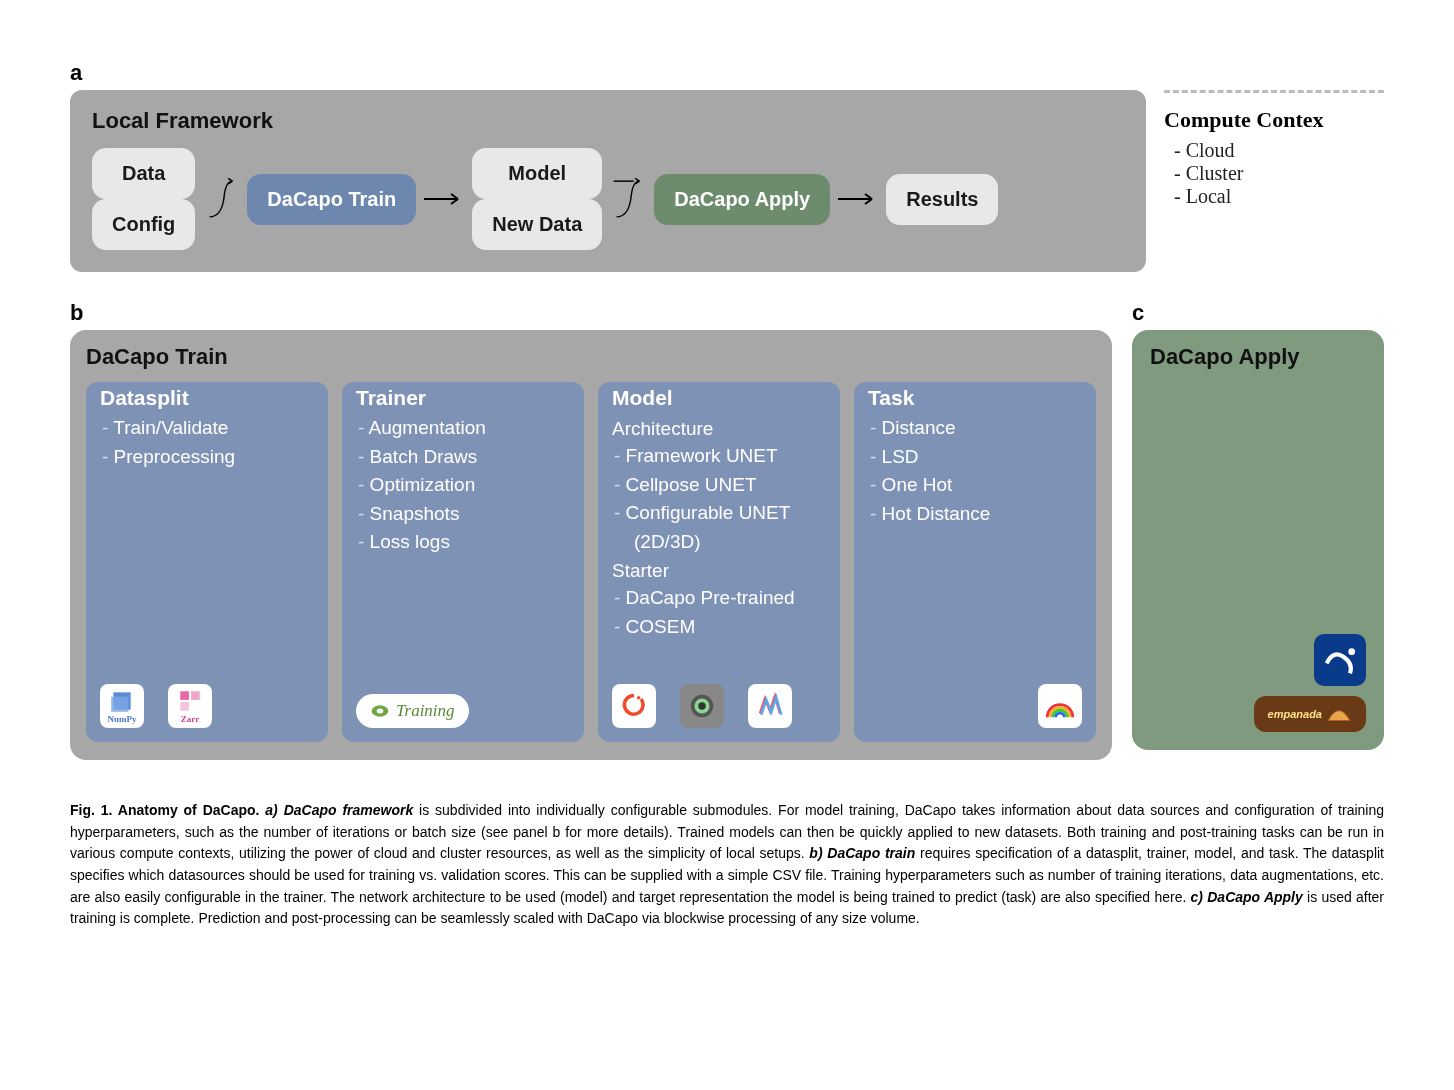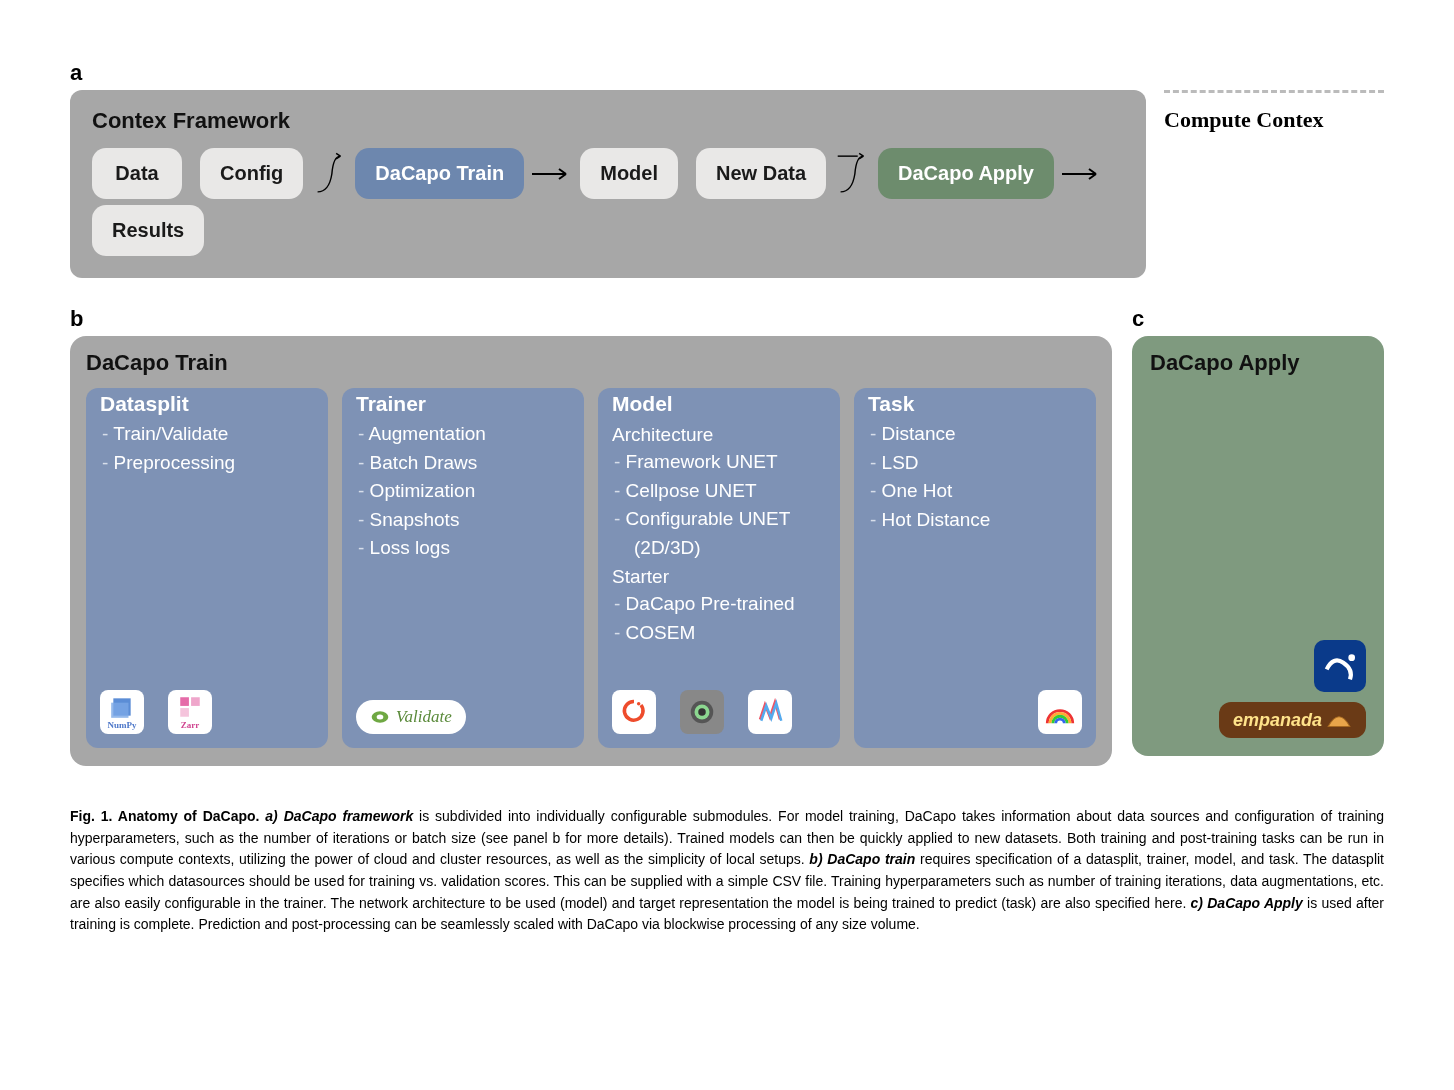--- a/index.html
+++ b/index.html
@@ -2,21 +2,21 @@
 <html><head>
 <meta charset="utf-8">
 <style>
 * { box-sizing: border-box; margin: 0; padding: 0; }
 body { font-family: Arial, Helvetica, sans-serif; background: #fff; padding: 60px 70px 40px; width: 1454px; }
 .panel-label { font-weight: bold; font-size: 22px; margin-bottom: 4px; }
 .panel-a-wrap { display: flex; gap: 18px; align-items: flex-start; }
 .framework-box { background: #a7a7a7; border-radius: 12px; padding: 18px 22px 22px; flex: 1; }
 .framework-title { font-weight: bold; font-size: 22px; color: #111; margin-bottom: 14px; }
 .flow-row { display: flex; align-items: center; gap: 6px; flex-wrap: wrap; }
-.flow-col { display: flex; flex-direction: row; gap: 18px; }
+.flow-col { display: flex; flex-direction: column; }
 .chip { border-radius: 14px; padding: 14px 20px; font-weight: bold; font-size: 20px; text-align: center; min-width: 90px; }
 .chip-light { background: #e9e8e7; color: #1a1a1a; }
 .chip-blue { background: #6d87ae; color: #fff; }
 .chip-green { background: #6d8c6d; color: #fff; }
 .arrow { width: 44px; height: 24px; }
 .compute-col { width: 220px; padding-top: 14px; border-top: 3px dashed #bbb; font-family: Liberation Serif, serif; }
 .compute-title { font-weight: bold; font-size: 22px; margin-bottom: 6px; }
 .compute-list { list-style: none; padding-left: 28px; font-size: 20px; color: #222; }
 .compute-list li::before { content: "- "; margin-left: -18px; }
 
@@ -34,36 +34,36 @@
 .card-footer { margin-top: auto; display: flex; gap: 24px; align-items: flex-start; font-family: Liberation Serif, serif; }
 .logo { width: 44px; height: 44px; border-radius: 8px; background: #fff; display: flex; align-items: center; justify-content: center; font-size: 10px; color: #555; flex-direction: column; overflow: hidden; }
 .logo-txt { font-size: 9px; font-weight: bold; }
 .gunpowder { height: 34px; border-radius: 20px; background: #fff; padding: 4px 14px; display: flex; align-items: center; gap: 6px; color: #5a8a3a; font-size: 17px; font-style: italic; }
 .apply-box { background: #7f9a7f; border-radius: 16px; padding: 14px 18px 18px; color: #fff; min-height: 420px; display: flex; flex-direction: column; }
 .apply-title { font-weight: bold; font-size: 22px; color: #111; margin-bottom: 28px; }
 .apply-list { list-style: none; padding-left: 22px; font-size: 19px; line-height: 1.6; }
 .apply-list li::before { content: "- "; margin-left: -20px; color: #d7e2d7; }
 .apply-footer { margin-top: auto; display: flex; flex-direction: column; align-items: flex-end; gap: 10px; }
 .scipy-logo { width: 52px; height: 52px; border-radius: 10px; background: #0a3a8a; display:flex; align-items:center; justify-content:center;}
-.empanada-logo { height: 36px; border-radius: 12px; background: #6a3a16; color: #ffe38a; padding: 6px 14px; font-weight: bold; font-style: italic; font-size: 18px; display:flex; align-items:center; gap:4px;}
+.empanada-logo { height: 36px; border-radius: 12px; background: #6a3a16; color: #ffe38a; padding: 6px 14px; font-weight: bold; font-style: italic; font-size: 11px; display:flex; align-items:center; gap:4px;}
 
 .caption { margin-top: 40px; font-size: 14px; line-height: 1.55; text-align: justify; color: #000; }
 .caption b { font-weight: bold; }
 .caption i { font-style: italic; font-weight: bold; }
 
 .curve-arrow { width: 40px; height: 50px; position: relative; }
 </style>
 </head>
 <body>
 
 <div>
   <div class="panel-label">a</div>
   <div class="panel-a-wrap">
     <div class="framework-box">
-      <div class="framework-title">Contex Framework</div>
+      <div class="framework-title">Local Framework</div>
       <div class="flow-row">
         <div class="flow-col">
           <div class="chip chip-light">Data</div>
           <div class="chip chip-light">Config</div>
         </div>
         <svg class="curve-arrow" viewBox="0 0 40 70">
             <path d="M4 60 Q 20 60 24 35 Q 26 10 36 10" fill="none" stroke="#000" stroke-width="2"></path>
             <path d="M36 10 l -6 -4 m 6 4 l -6 4" fill="none" stroke="#000" stroke-width="2"></path>
           </svg>
         <div class="chip chip-blue">DaCapo Train</div>
@@ -83,20 +83,25 @@
         <div class="chip chip-green">DaCapo Apply</div>
         <svg class="arrow" viewBox="0 0 44 24">
             <line x1="2" y1="12" x2="36" y2="12" stroke="#000" stroke-width="2"></line>
             <path d="M36 12 l -7 -5 m 7 5 l -7 5" fill="none" stroke="#000" stroke-width="2"></path>
           </svg>
         <div class="chip chip-light">Results</div>
       </div>
     </div>
     <div class="compute-col">
       <div class="compute-title">Compute Contex</div>
+      <ul class="compute-list">
+        <li>Cloud</li>
+        <li>Cluster</li>
+        <li>Local</li>
+      </ul>
     </div>
   </div>
 </div>
 
 <div class="panel-bc-wrap">
   <div class="panel-b-col">
     <div class="panel-label">b</div>
     <div class="train-box">
       <div class="train-title">DaCapo Train</div>
       <div class="cards-row">
@@ -134,21 +139,21 @@
             <li>Optimization</li>
             <li>Snapshots</li>
             <li>Loss logs</li>
           </ul>
           <div class="card-footer">
             <div class="gunpowder">
                 <svg width="20" height="20" viewBox="0 0 24 24">
                   <ellipse cx="12" cy="12" rx="10" ry="7" fill="#6fa843"></ellipse>
                   <ellipse cx="12" cy="12" rx="4" ry="3" fill="#fff"></ellipse>
                 </svg>
-                <span>Validate</span>
+                <span>Training</span>
               </div>
           </div>
         </div>
 
         <div class="card">
           <div class="card-title">Model</div>
           <div class="card-sub">Architecture</div>
           <ul class="card-list">
             <li>Framework UNET</li>
             <li>Cellpose UNET</li>

